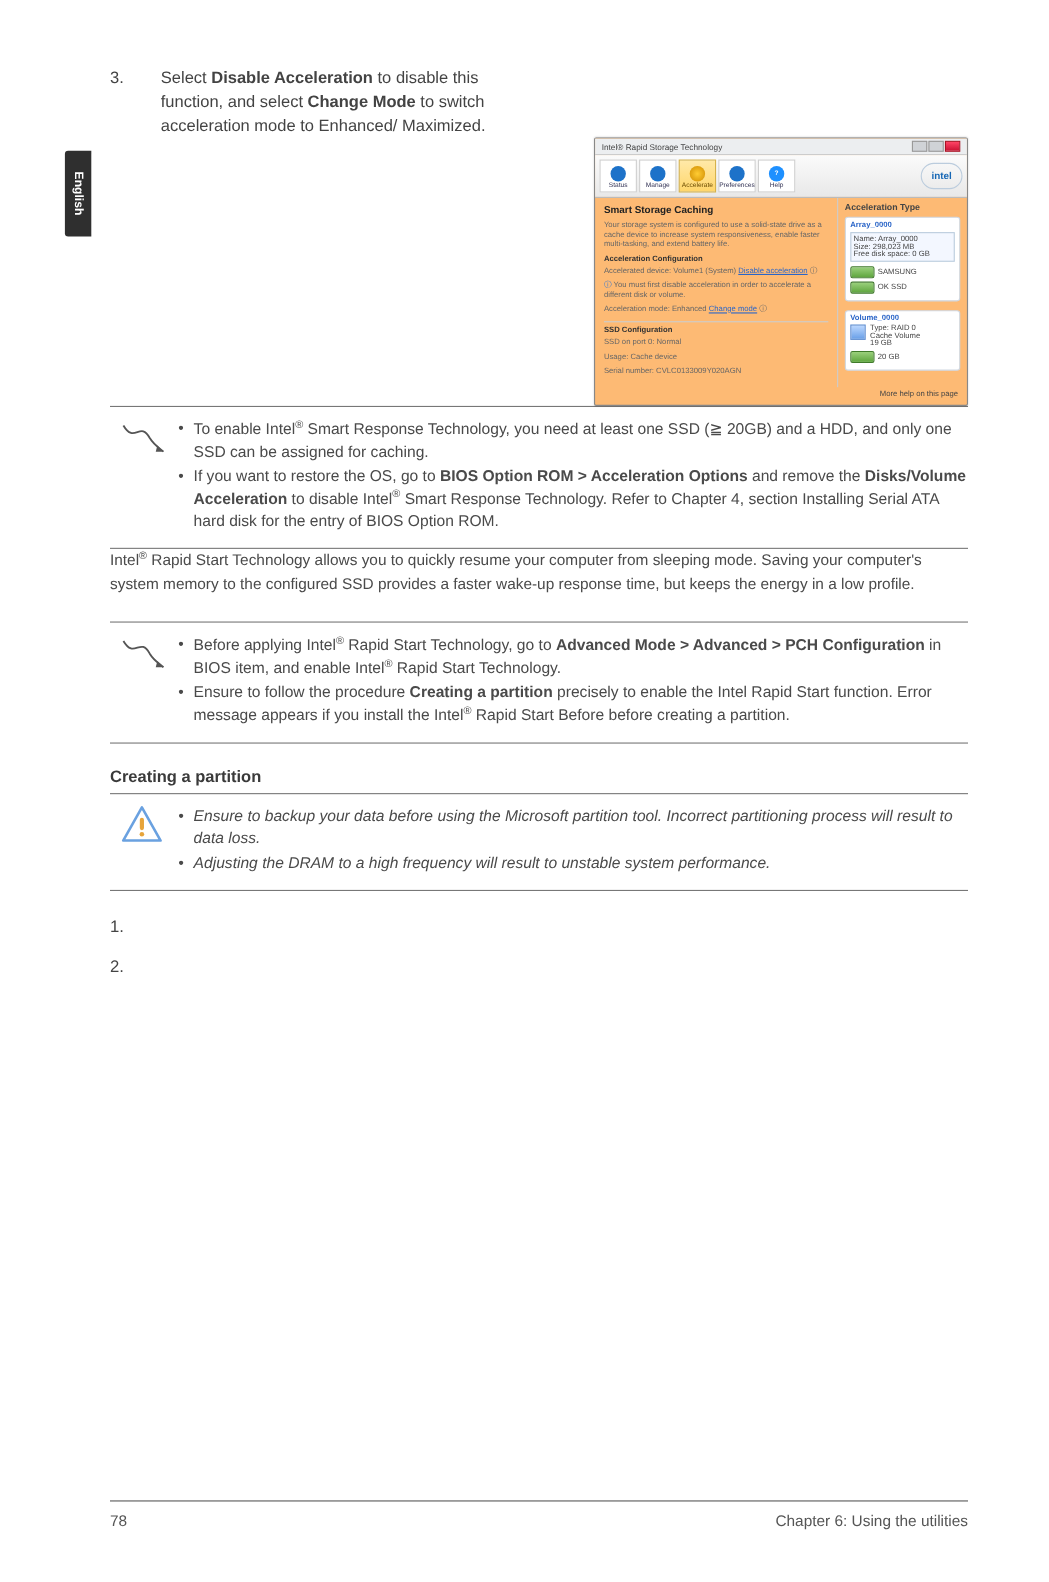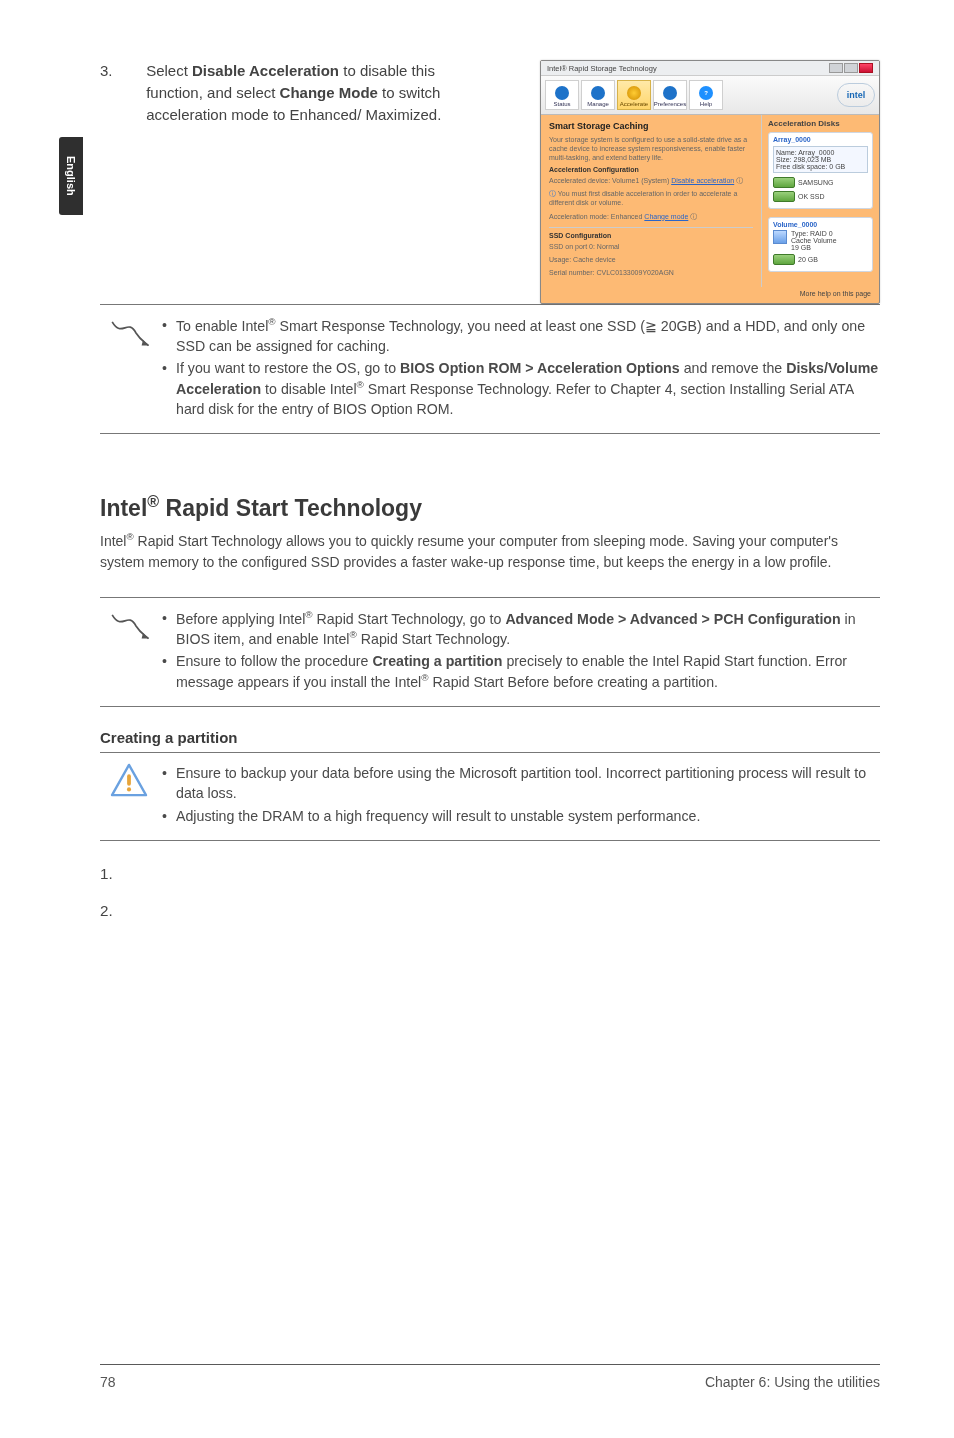--- a/index.html
+++ b/index.html
@@ -24,21 +24,21 @@
     font-weight: bold;
   }
 
   .page {
     position: absolute;
     left: 100px;
     top: 60px;
     width: 780px;
   }
 
-  .step3-block { display: flex; align-items: flex-start; }
+  .step3-block { display: flex; align-items: flex-start; flex-direction: column; }
   .step3-text { width: 370px; font-size: 15px; line-height: 1.45; color: #434343; }
   .step3-num { display: inline-block; width: 42px; vertical-align: top; }
   .step3-body { display: inline-block; width: 318px; vertical-align: top; }
   .step3-body b { font-weight: bold; }
 
   .screenshot {
     width: 340px;
     margin-left: auto;
     border: 1px solid #888;
     border-radius: 2px;
@@ -163,21 +163,21 @@
           <p><span>Accelerated device: Volume1 (System) </span><span class="lnk">Disable acceleration</span> ⓘ</p>
           <p class="ss-info">You must first disable acceleration in order to accelerate a different disk or volume.</p>
           <p><span>Acceleration mode: Enhanced </span><span class="lnk">Change mode</span> ⓘ</p>
           <div class="ss-line"></div>
           <div class="sect">SSD Configuration</div>
           <p>SSD on port 0: Normal</p>
           <p>Usage: Cache device</p>
           <p>Serial number: CVLC0133009Y020AGN</p>
         </div>
         <div class="ss-right">
-          <div style="font-weight:bold;font-size:8px;margin-bottom:4px;">Acceleration Disks</div>
+          <div style="font-weight:bold;font-size:8px;margin-bottom:4px;">Acceleration Type</div>
           <div class="ss-card">
             <div class="tag">Array_0000</div>
             <div style="border:1px solid #bcd;padding:2px;margin:3px 0 4px;background:#f3f7ff;">
               <div>Name: Array_0000</div>
               <div>Size: 298,023 MB</div>
               <div>Free disk space: 0 GB</div>
             </div>
             <div class="ss-drive">
                 <span class="d"></span>
                 <span>SAMSUNG</span>
@@ -216,41 +216,40 @@
         </svg>
     </div>
     <div class="note-body">
       <ul>
         <li><span>To enable Intel</span><sup>®</sup><span> Smart Response Technology, you need at least one SSD (</span><span>≧</span><span> 20GB) and a HDD, and only one SSD can be assigned for caching.</span></li>
         <li><span>If you want to restore the OS, go to </span><b>BIOS Option ROM &gt; Acceleration Options</b><span> and remove the </span><b>Disks/Volume Acceleration</b><span> to disable Intel</span><sup>®</sup><span> Smart Response Technology. Refer to Chapter 4, section Installing Serial ATA hard disk for the entry of BIOS Option ROM.</span></li>
       </ul>
     </div>
   </div>
 
-  <h2 class="section"><span>Intel</span><sup>®</sup><span> Rapid Start Technology</span></h2>
   <p class="intro"><span>Intel</span><sup>®</sup><span> Rapid Start Technology allows you to quickly resume your computer from sleeping mode. Saving your computer's system memory to the configured SSD provides a faster wake-up response time, but keeps the energy in a low profile.</span></p>
 
   <div class="note-block" style="margin-top:24px;">
     <div class="note-icon">
       <svg viewBox="0 0 60 44">
           <path d="M6 6 C 20 30, 28 0, 40 22 C 46 32, 54 36, 58 40" fill="none" stroke="#555" stroke-width="2.4"></path>
           <path d="M50 32 L58 40 L48 40 Z" fill="#555"></path>
         </svg>
     </div>
     <div class="note-body">
       <ul>
         <li><span>Before applying Intel</span><sup>®</sup><span> Rapid Start Technology, go to </span><b>Advanced Mode &gt; Advanced &gt; PCH Configuration</b><span> in BIOS item, and enable Intel</span><sup>®</sup><span> Rapid Start Technology.</span></li>
         <li><span>Ensure to follow the procedure </span><b>Creating a partition</b><span> precisely to enable the Intel Rapid Start function. Error message appears if you install the Intel</span><sup>®</sup><span> Rapid Start Before before creating a partition.</span></li>
       </ul>
     </div>
   </div>
 
   <h3 class="subhead">Creating a partition</h3>
 
-  <div class="note-block" style="margin-top:6px;">
+  <div class="note-block" style="margin-top:6px;font-style:italic;">
     <div class="warn-icon">
       <svg viewBox="0 0 40 36">
           <path d="M20 2 L38 34 L2 34 Z" fill="none" stroke="#6aa1e0" stroke-width="2.5" stroke-linejoin="round"></path>
           <rect x="18" y="12" width="4" height="12" rx="2" fill="#e7a43a"></rect>
           <circle cx="20" cy="28" r="2.2" fill="#e7a43a"></circle>
         </svg>
     </div>
     <div class="note-body">
       <ul>
         <li>Ensure to backup your data before using the Microsoft partition tool. Incorrect partitioning process will result to data loss.</li>

